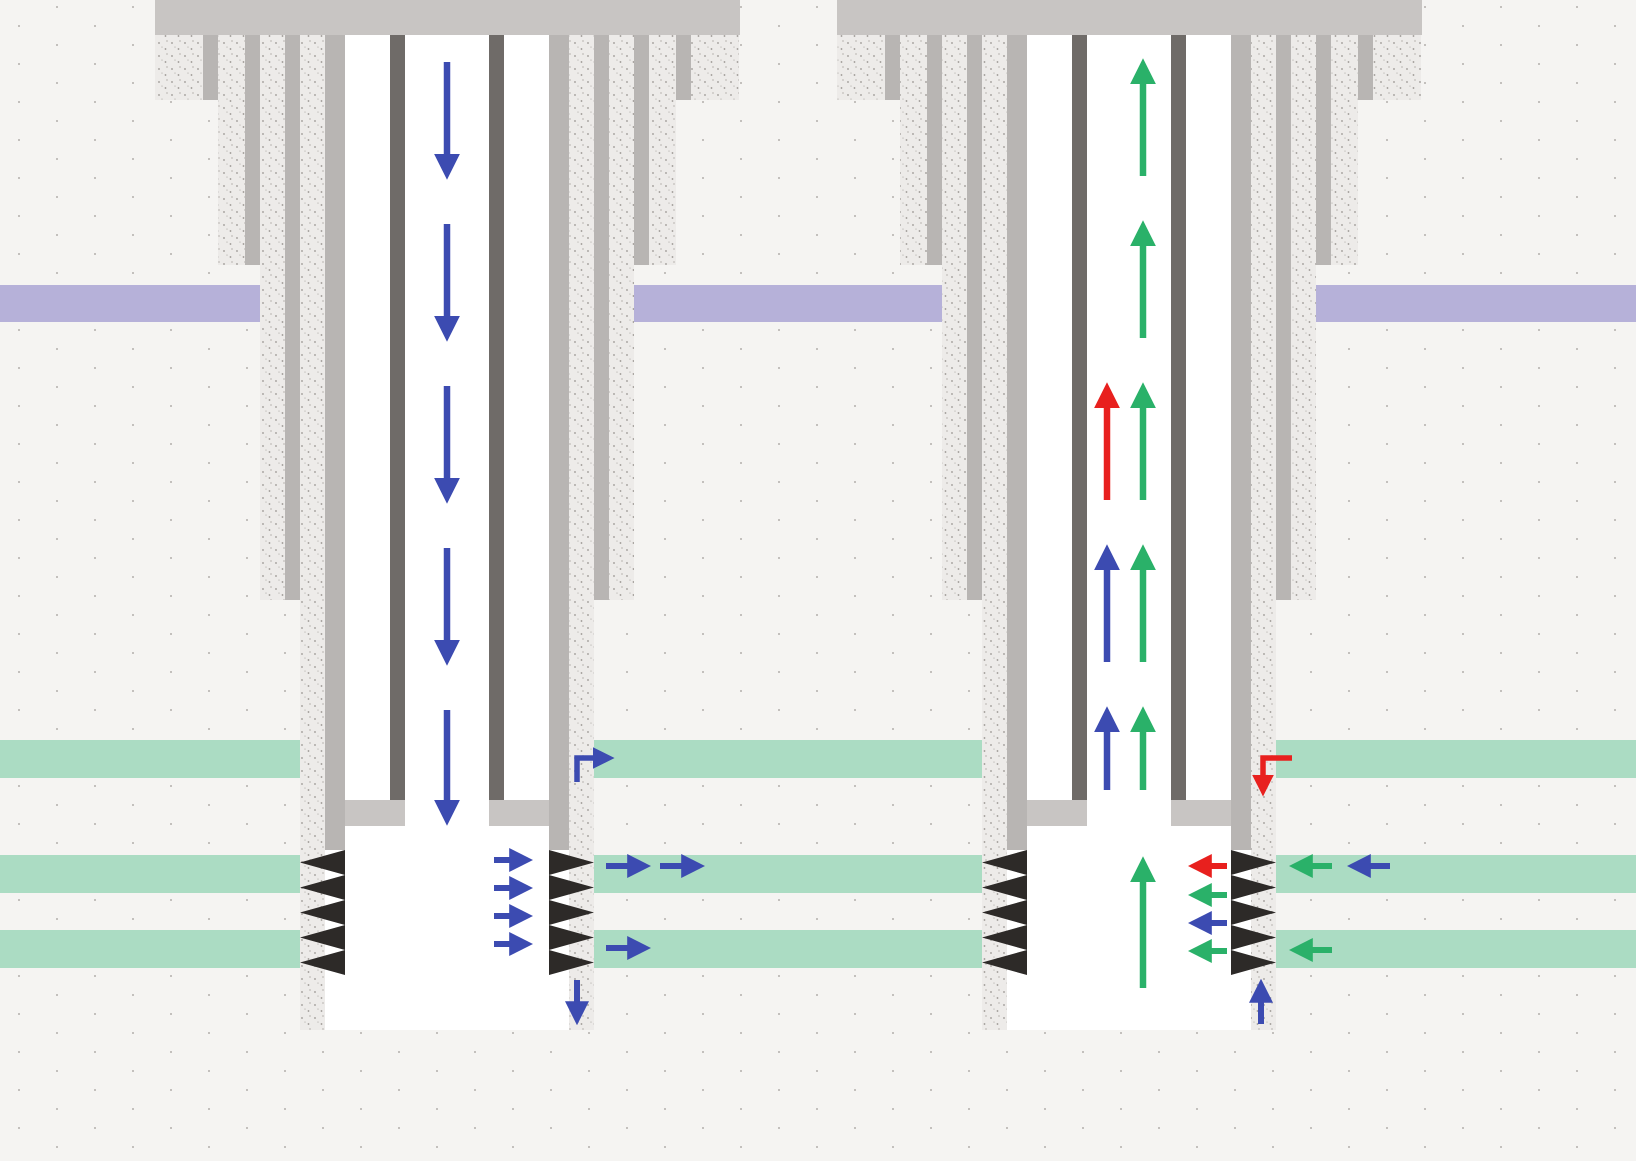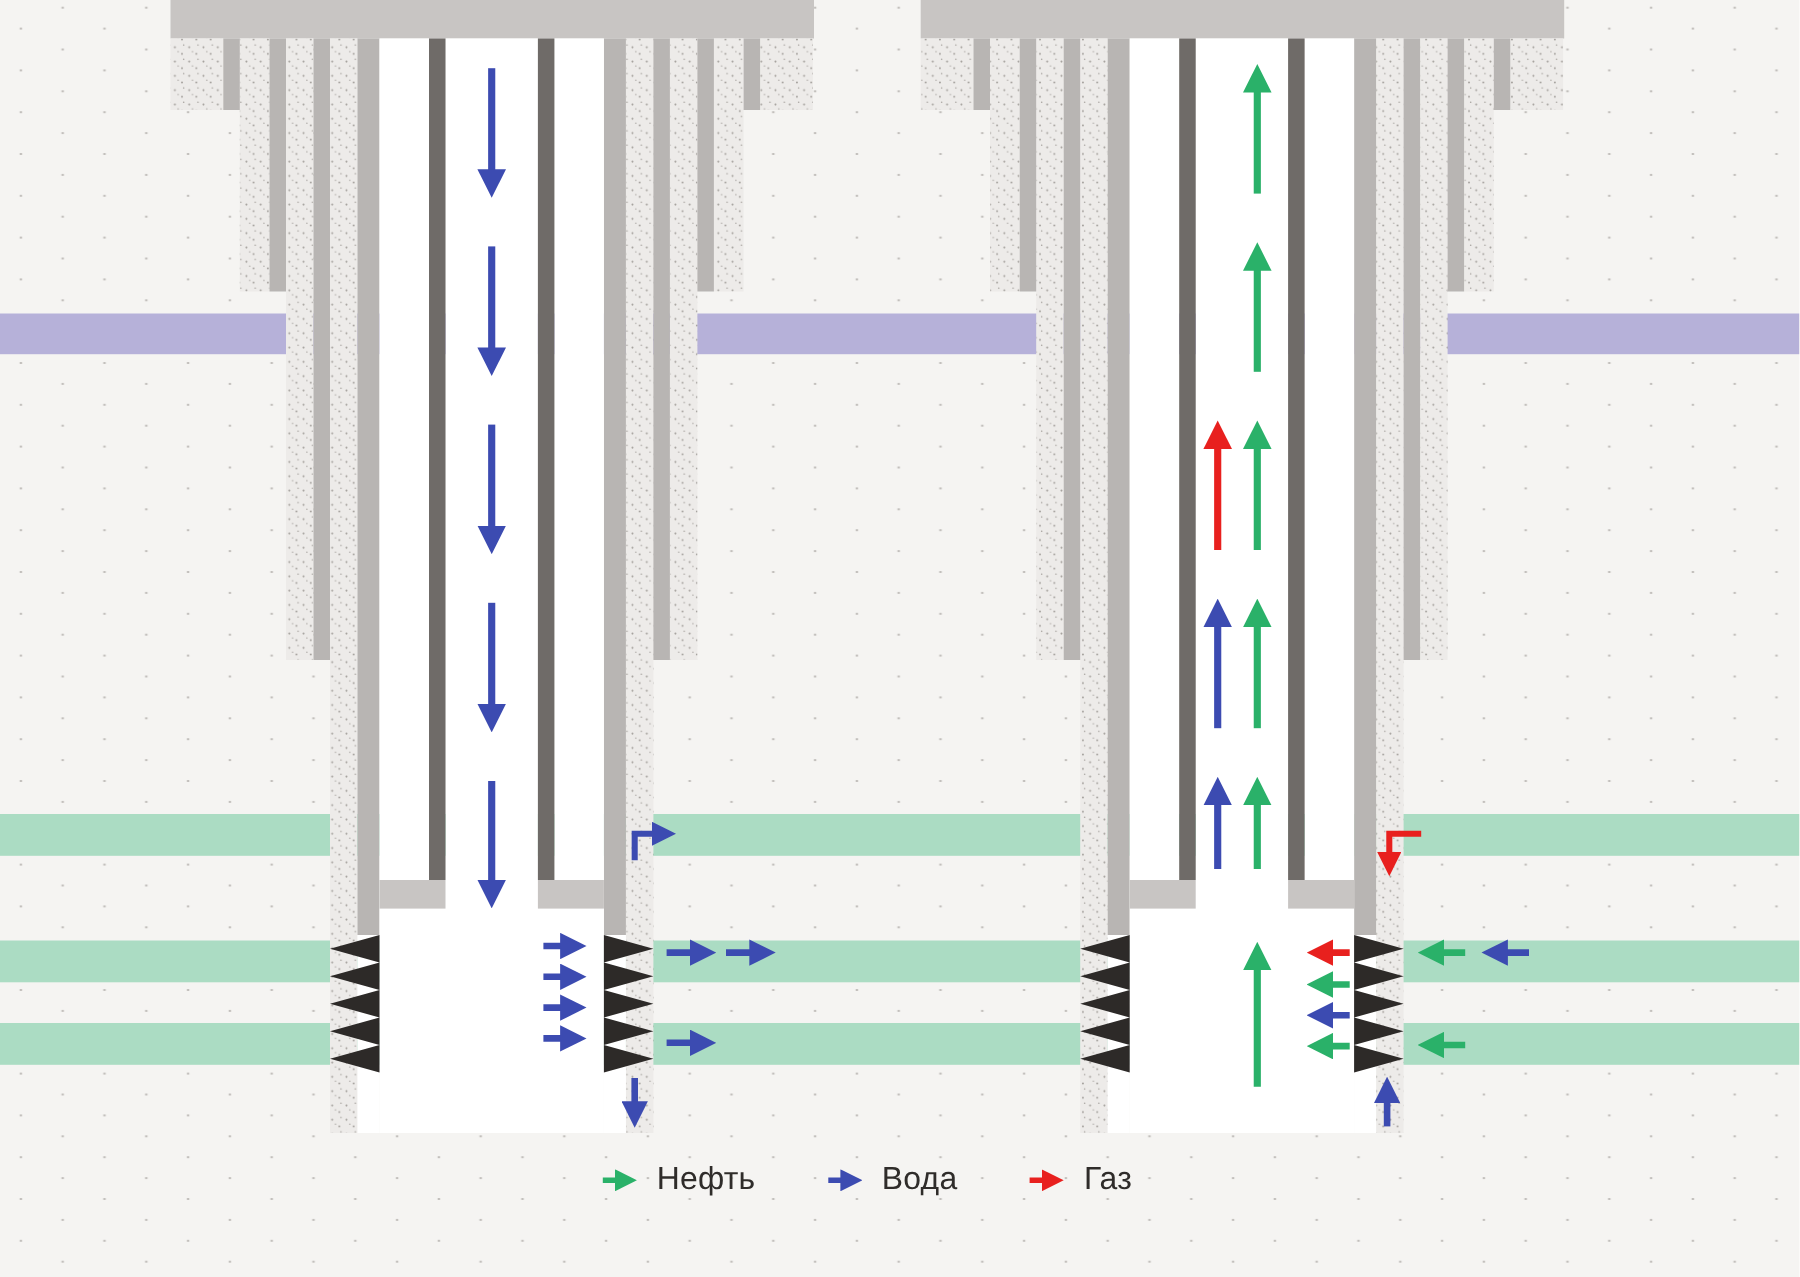--- a/index.html
+++ b/index.html
@@ -232,34 +232,14 @@
       </g>
 
       <g>
         <line class="ar s-gas w65" x1="1107" y1="500" x2="1107" y2="390" marker-end="url(#ah-gas)"></line>
         <line class="ar s-gas w6" x1="1227" y1="866" x2="1195" y2="866" marker-end="url(#ah-gas)"></line>
         <path class="ar s-gas w55" d="M1292 758 L1263 758 L1263 790" marker-end="url(#ah-gas)"></path>
       </g>
     </g>
   </svg>
 
-  <div class="legend">
-    <div class="legend-item">
-      <svg width="42" height="20">
-        <line x1="3" y1="10" x2="28" y2="10" class="ar w5 s-oil" marker-end="url(#ah-oil)"></line>
-      </svg>
-      <span class="legend-label">Нефть</span>
-    </div>
-    <div class="legend-item">
-      <svg width="42" height="20">
-        <line x1="3" y1="10" x2="28" y2="10" class="ar w5 s-water" marker-end="url(#ah-water)"></line>
-      </svg>
-      <span class="legend-label">Вода</span>
-    </div>
-    <div class="legend-item">
-      <svg width="42" height="20">
-        <line x1="3" y1="10" x2="28" y2="10" class="ar w5 s-gas" marker-end="url(#ah-gas)"></line>
-      </svg>
-      <span class="legend-label">Газ</span>
-    </div>
-  </div>
 
 </div>
 
 </body></html>

